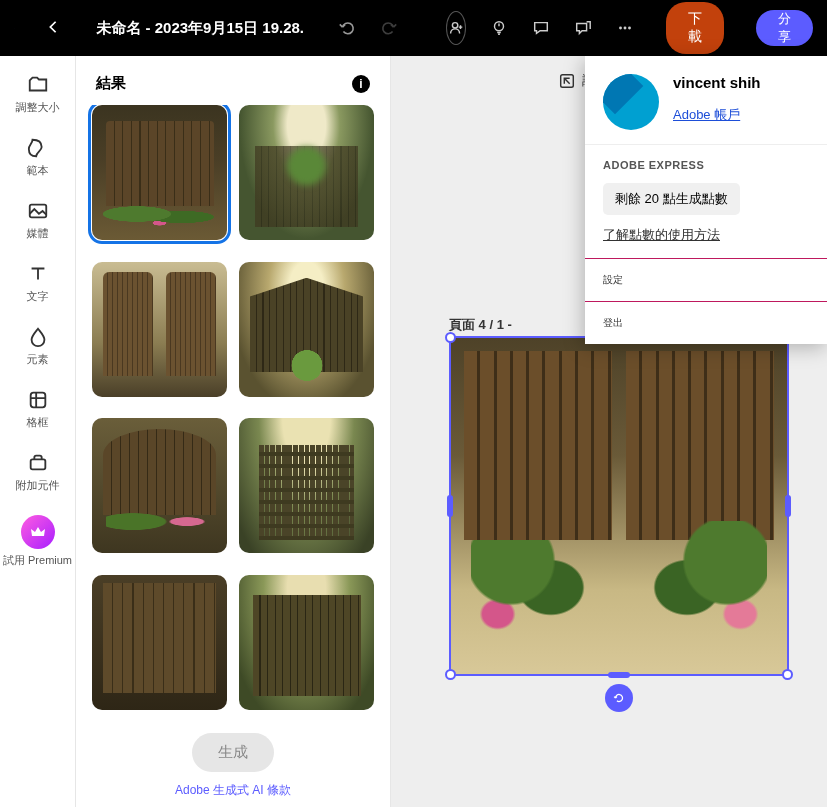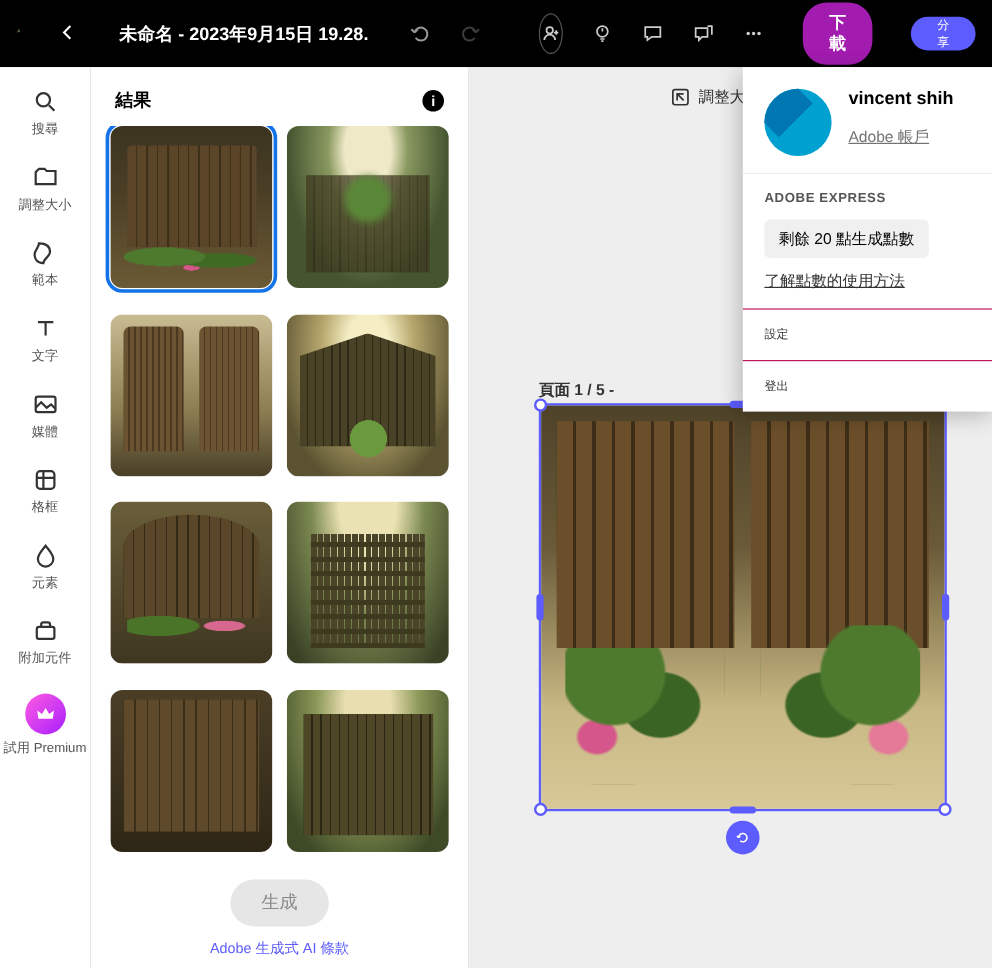--- a/index.html
+++ b/index.html
@@ -6,22 +6,22 @@
 body { width: 827px; height: 807px; background: #f5f5f5; overflow: hidden; }
 
 .topbar { height: 56px; background: #000; display: flex; align-items: center; padding: 0 8px; gap: 24px; }
 .logo { width: 28px; height: 28px; margin-left: 6px; }
 .back-nav { color: #fff; font-size: 18px; padding: 4px 8px; cursor: pointer; }
 .doc-title { color: #fff; font-size: 15px; font-weight: 600; flex: 0 0 auto; margin-left: 4px; white-space: nowrap; overflow: hidden; }
 .topbar-spacer { flex: 1; }
 .top-icon { width: 34px; height: 34px; display: flex; align-items: center; justify-content: center; color: #aaa; cursor: pointer; border-radius: 6px; }
 .top-icon.circled { border: 1.5px solid #555; border-radius: 50%; }
 .top-icon svg { width: 18px; height: 18px; }
-.btn-download { background: #a21caf; color: #fff; border: none; padding: 8px 22px; border-radius: 20px; font-size: 14px; cursor: pointer; margin-left: 8px; font-weight: bold; }
-.btn-share { background: #5c5cff; color: #fff; border: none; padding: 0 22px; border-radius: 20px; font-size: 10px; cursor: pointer; margin-left: 8px; margin-right: 6px; }
+.btn-download { background: #c2410c; color: #fff; border: none; padding: 8px 22px; border-radius: 20px; font-size: 14px; cursor: pointer; margin-left: 8px; }
+.btn-share { background: #5c5cff; color: #fff; border: none; padding: 0 22px; border-radius: 20px; font-size: 13px; cursor: pointer; margin-left: 8px; margin-right: 6px; }
 
 .main { display: flex; height: calc(100% - 56px); }
 
 .leftrail { width: 76px; background: #fff; border-right: 1px solid #e6e6e6; display: flex; flex-direction: column; align-items: center; padding-top: 18px; gap: 22px; }
 .rail-item { display: flex; flex-direction: column; align-items: center; gap: 4px; cursor: pointer; color: #333; width: 100%; }
 .rail-item svg { width: 22px; height: 22px; }
 .rail-label { font-size: 11px; color: #555; }
 .rail-premium { width: 34px; height: 34px; border-radius: 50%; background: linear-gradient(135deg, #ff5ce1, #a81eff); display: flex; align-items: center; justify-content: center; }
 .rail-premium svg { width: 16px; height: 16px; fill: #fff; }
 
@@ -59,26 +59,26 @@
 .sel-handle.bl { bottom: -6px; left: -6px; }
 .sel-handle.br { bottom: -6px; right: -6px; }
 .sel-side { position: absolute; background: #5c5cff; border-radius: 3px; }
 .sel-side.l { left: -4px; top: 50%; width: 6px; height: 22px; transform: translateY(-50%); }
 .sel-side.r { right: -4px; top: 50%; width: 6px; height: 22px; transform: translateY(-50%); }
 .sel-side.t { top: -4px; left: 50%; height: 6px; width: 22px; transform: translateX(-50%); }
 .sel-side.b { bottom: -4px; left: 50%; height: 6px; width: 22px; transform: translateX(-50%); }
 .undo-fab { position: absolute; bottom: -36px; left: 50%; transform: translateX(-50%); width: 28px; height: 28px; border-radius: 50%; background: #5c5cff; display: flex; align-items: center; justify-content: center; cursor: pointer; }
 .undo-fab svg { width: 14px; height: 14px; stroke: #fff; fill: none; }
 
-.account-popover { position: absolute; top: 56px; right: 0; width: 208px; background: #fff; box-shadow: -2px 4px 18px rgba(0,0,0,.25); z-index: 50; }
+.account-popover { position: absolute; top: 56px; right: 0; width: 242px; background: #fff; box-shadow: -2px 4px 18px rgba(0,0,0,.25); z-index: 50; }
 .acct-header { display: flex; gap: 14px; padding: 18px 18px 14px; }
 .avatar { width: 56px; height: 56px; border-radius: 50%; background: #00a0d1; position: relative; overflow: hidden; }
 .avatar::after { content: ""; position: absolute; width: 40px; height: 40px; background: #0077b3; top: -8px; left: -8px; transform: rotate(45deg); }
 .acct-name { font-size: 15px; font-weight: 700; margin-bottom: 14px; }
-.acct-link { font-size: 13px; color: #737373; text-decoration: underline; cursor: pointer; }
+.acct-link { font-size: 13px; color: #1d4ed8; text-decoration: underline; cursor: pointer; }
 .acct-section { padding: 14px 18px; border-top: 1px solid #eee; }
 .acct-section-title { font-size: 11px; font-weight: 700; color: #555; letter-spacing: .5px; margin-bottom: 12px; }
 .credits-badge { display: inline-block; background: #f0f0f0; padding: 7px 12px; border-radius: 5px; font-size: 13px; margin-bottom: 10px; }
 .credits-link { font-size: 13px; text-decoration: underline; cursor: pointer; color: #333; }
 .acct-item { padding: 14px 18px; font-size: 10px; color: #333; cursor: pointer; border-top: 1px solid #be185d; }
 
 
 .lib { background: #2a2618; position: relative; overflow: hidden; }
 .lib::before, .lib::after { content: ""; position: absolute; }
 .lib-a { background: linear-gradient(180deg,#3b3420 0%,#4a3e26 40%,#6b5a35 100%); }
@@ -174,62 +174,55 @@
       </svg>
   </div>
   <button class="btn-download">下載</button>
   <button class="btn-share">分享</button>
 </div>
 
 <div class="main">
   <div class="leftrail">
     <div class="rail-item">
       <svg viewBox="0 0 24 24">
-          <circle cx="10" cy="10" r="6" stroke="#333" fill="none" stroke-width="2"></circle>
-          <path d="M15 15l5 5" stroke="#333" stroke-width="2"></path>
-        </svg>
-      <span class="rail-label">搜尋</span>
-    </div>
-    <div class="rail-item">
-      <svg viewBox="0 0 24 24">
           <path d="M3 7l3-3h5l2 2h8v12H3z" stroke="#333" fill="none" stroke-width="2"></path>
         </svg>
       <span class="rail-label">調整大小</span>
     </div>
     <div class="rail-item">
       <svg viewBox="0 0 24 24">
           <path d="M6 3c8 0 10 4 10 8s-6 6-6 10c-6 0-8-4-8-8s4-6 4-10z" stroke="#333" fill="none" stroke-width="2"></path>
         </svg>
       <span class="rail-label">範本</span>
-    </div>
-    <div class="rail-item">
-      <svg viewBox="0 0 24 24">
-          <path d="M5 6h14M12 6v12" stroke="#333" stroke-width="2"></path>
-        </svg>
-      <span class="rail-label">文字</span>
     </div>
     <div class="rail-item">
       <svg viewBox="0 0 24 24">
           <rect x="3" y="5" width="18" height="14" rx="2" stroke="#333" fill="none" stroke-width="2"></rect>
           <path d="M3 15l5-5 5 5 4-3 4 4" stroke="#333" fill="none" stroke-width="2"></path>
         </svg>
       <span class="rail-label">媒體</span>
     </div>
     <div class="rail-item">
       <svg viewBox="0 0 24 24">
+          <path d="M5 6h14M12 6v12" stroke="#333" stroke-width="2"></path>
+        </svg>
+      <span class="rail-label">文字</span>
+    </div>
+    <div class="rail-item">
+      <svg viewBox="0 0 24 24">
+          <path d="M12 3c4 5 7 8 7 12a7 7 0 11-14 0c0-4 3-7 7-12z" stroke="#333" fill="none" stroke-width="2"></path>
+        </svg>
+      <span class="rail-label">元素</span>
+    </div>
+    <div class="rail-item">
+      <svg viewBox="0 0 24 24">
           <rect x="4" y="4" width="16" height="16" rx="3" stroke="#333" fill="none" stroke-width="2"></rect>
           <path d="M4 10h16M10 4v16" stroke="#333" stroke-width="2"></path>
         </svg>
       <span class="rail-label">格框</span>
-    </div>
-    <div class="rail-item">
-      <svg viewBox="0 0 24 24">
-          <path d="M12 3c4 5 7 8 7 12a7 7 0 11-14 0c0-4 3-7 7-12z" stroke="#333" fill="none" stroke-width="2"></path>
-        </svg>
-      <span class="rail-label">元素</span>
     </div>
     <div class="rail-item">
       <svg viewBox="0 0 24 24">
           <rect x="4" y="8" width="16" height="11" rx="2" stroke="#333" fill="none" stroke-width="2"></rect>
           <path d="M8 8V6a2 2 0 012-2h4a2 2 0 012 2v2" stroke="#333" fill="none" stroke-width="2"></path>
         </svg>
       <span class="rail-label">附加元件</span>
     </div>
     <div class="rail-item">
       <div class="rail-premium">
@@ -287,21 +280,21 @@
           </svg>
         <span>調整大小</span>
       </div>
       <div class="crown-badge">
         <svg viewBox="0 0 16 16">
             <path d="M2 12h12l1-7-4 3-3-5-3 5-4-3z"></path>
           </svg>
       </div>
     </div>
 
-    <div class="page-label">頁面 1 / 5 -</div>
+    <div class="page-label">頁面 4 / 1 -</div>
 
     <div class="canvas-frame">
       <div class="canvas-content">
         <div class="canvas-lib">
             <div class="canvas-plants"></div>
           </div>
         <div class="sel-handle tl"></div>
         <div class="sel-handle tr"></div>
         <div class="sel-handle bl"></div>
         <div class="sel-handle br"></div>

